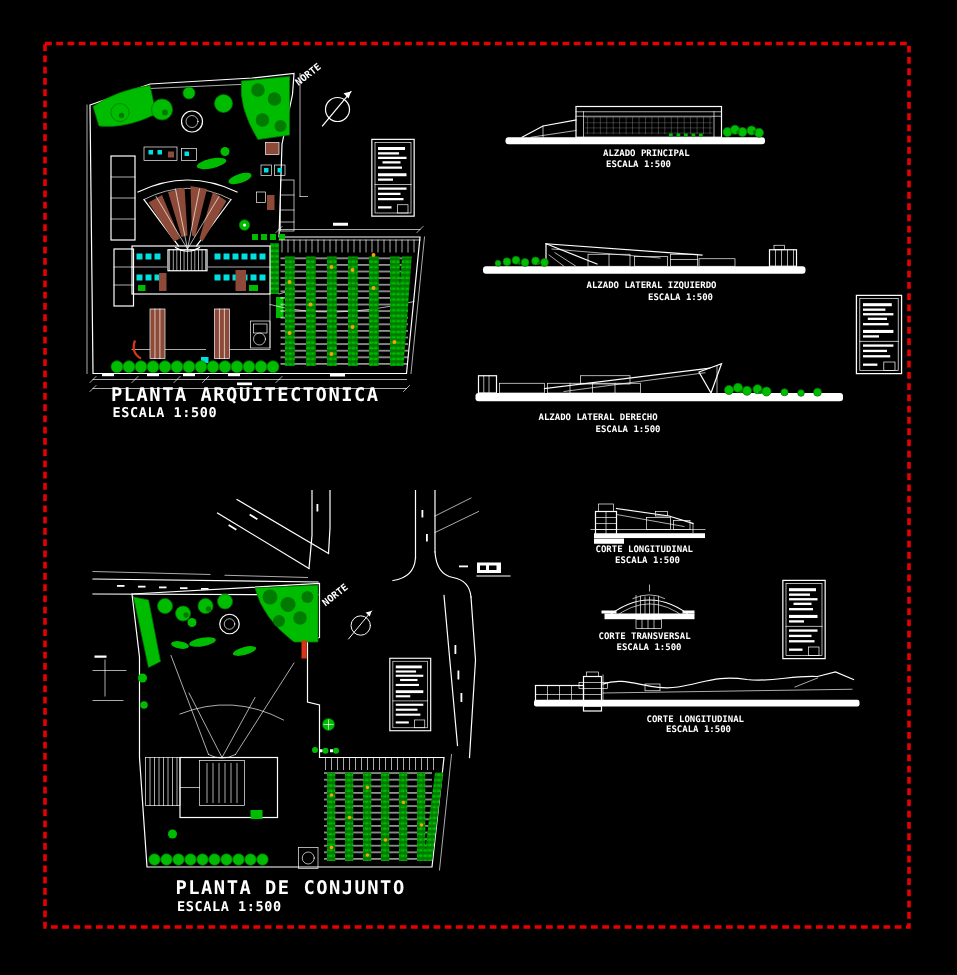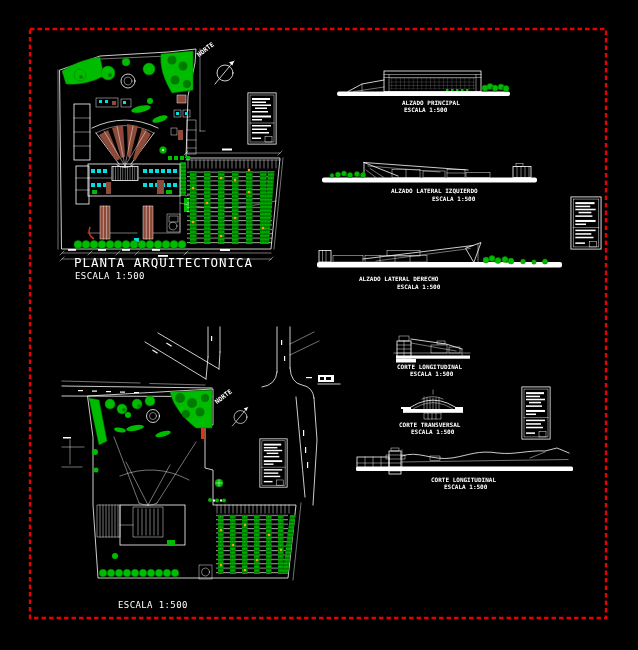--- a/index.html
+++ b/index.html
@@ -4,21 +4,21 @@
 <style>
   :root{
     --background:#000000; --frame:#e60000; --line:#ffffff;
     --vegetation:#00bc00; --vegetation_dark:#007a00; --seating:#8e4a38;
     --cyan:#00e0e0; --orange:#ffa000; --red:#d93418;
   }
   html,body{margin:0;padding:0;}
   body{width:638px;height:650px;background:var(--background);overflow:hidden;}
   .stage{position:relative;width:638px;height:650px;background:var(--background);}
   svg{position:absolute;left:0;top:0;}
-  .label{position:absolute;color:var(--line);font-family:"DejaVu Sans Mono","Liberation Mono",monospace;white-space:nowrap;line-height:1;}
+  .label{position:absolute;color:var(--line);font-family:"DejaVu Sans Mono","Liberation Mono",monospace;white-space:nowrap;line-height:1;font-weight:bold;}
   .t-main{font-size:12.5px;letter-spacing:1px;}
   .t-sub{font-size:9px;letter-spacing:.4px;}
   .t-small{font-size:6px;font-weight:bold;letter-spacing:0;}
   .t-north{font-size:6.5px;font-weight:bold;transform:rotate(-38deg);transform-origin:left bottom;}
   
   .w{stroke:var(--line);fill:none;stroke-width:.8;stroke-linecap:square;}
   .wt{stroke:var(--line);fill:none;stroke-width:.45;stroke-linecap:square;}
   .wf{fill:var(--line);stroke:none;}
   .g{fill:var(--vegetation);}
   .gd{fill:var(--vegetation_dark);}
@@ -515,20 +515,21 @@
     </g>
   </g>
   <use href="#north" x="230" y="403" width="21" height="24"></use>
   <use href="#tb" x="259" y="438" width="29" height="50"></use>
 </svg>
 
 <div class="label t-main" style="left:74px;top:257px">PLANTA ARQUITECTONICA</div>
 <div class="label t-sub" style="left:75px;top:272px">ESCALA 1:500</div>
 <div class="label t-north" style="left:200px;top:52px">NORTE</div>
 
+<div class="label t-main" style="left:117px;top:586px">PLANTA DE CONJUNTO</div>
 <div class="label t-sub" style="left:118px;top:601px">ESCALA 1:500</div>
 <div class="label t-north" style="left:218px;top:399px">NORTE</div>
 
 <div class="label t-small" style="left:402px;top:100px">ALZADO PRINCIPAL</div>
 <div class="label t-small" style="left:404px;top:107px">ESCALA 1:500</div>
 
 <div class="label t-small" style="left:391px;top:188px">ALZADO LATERAL IZQUIERDO</div>
 <div class="label t-small" style="left:432px;top:196px">ESCALA 1:500</div>
 
 <div class="label t-small" style="left:359px;top:276px">ALZADO LATERAL DERECHO</div>

